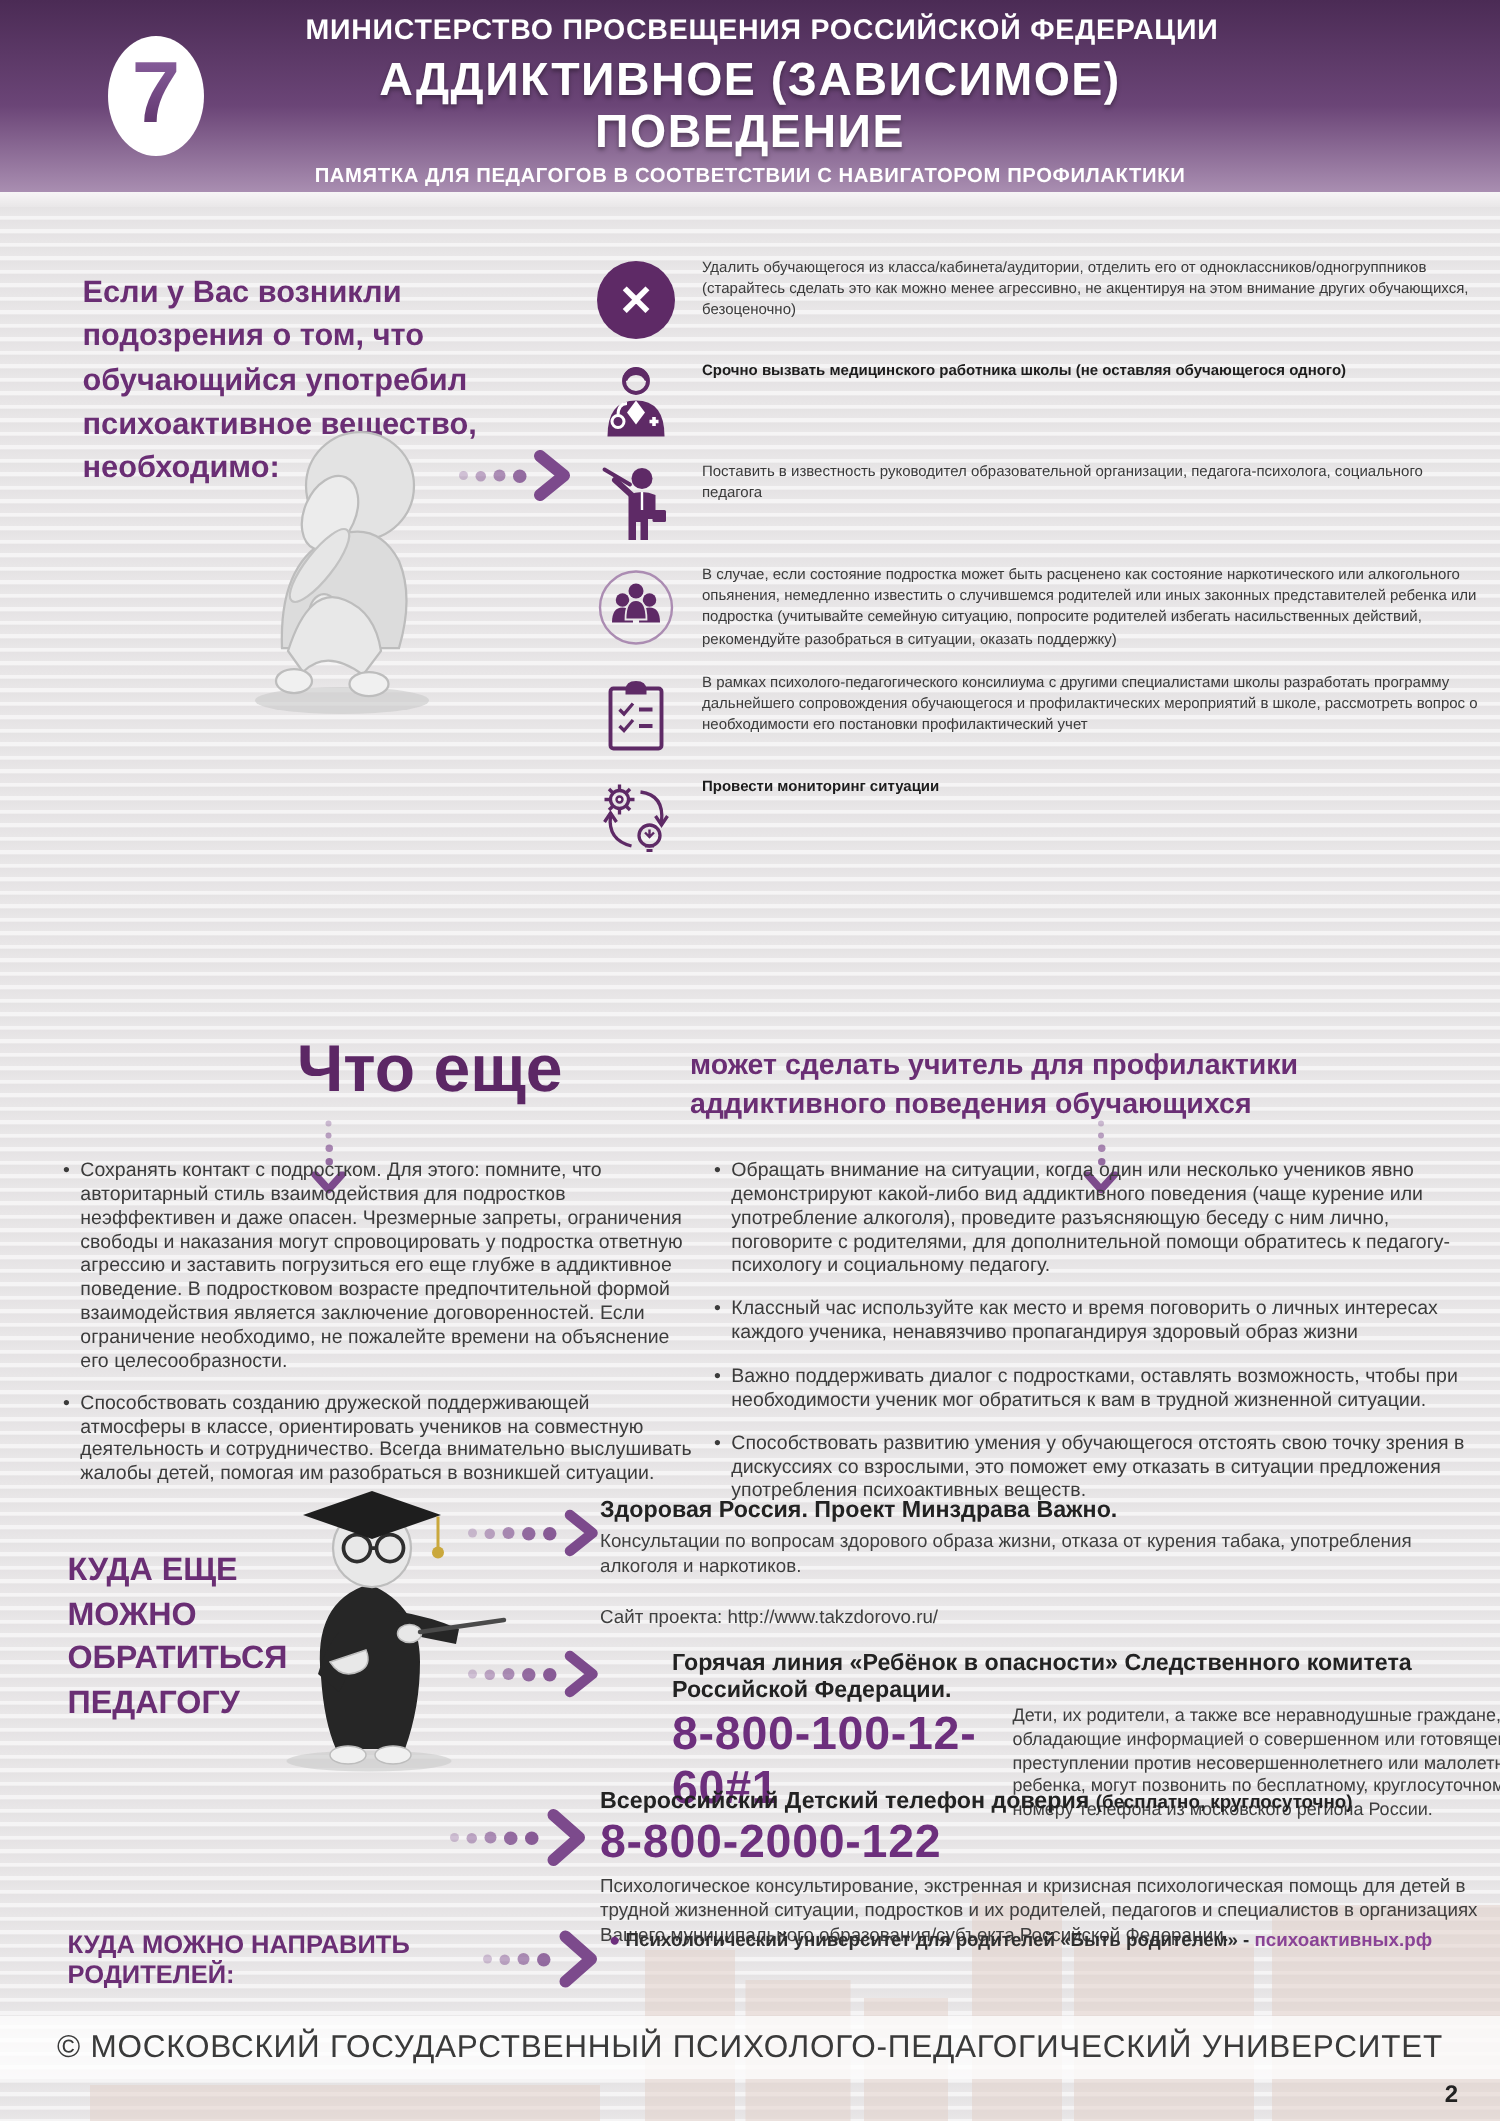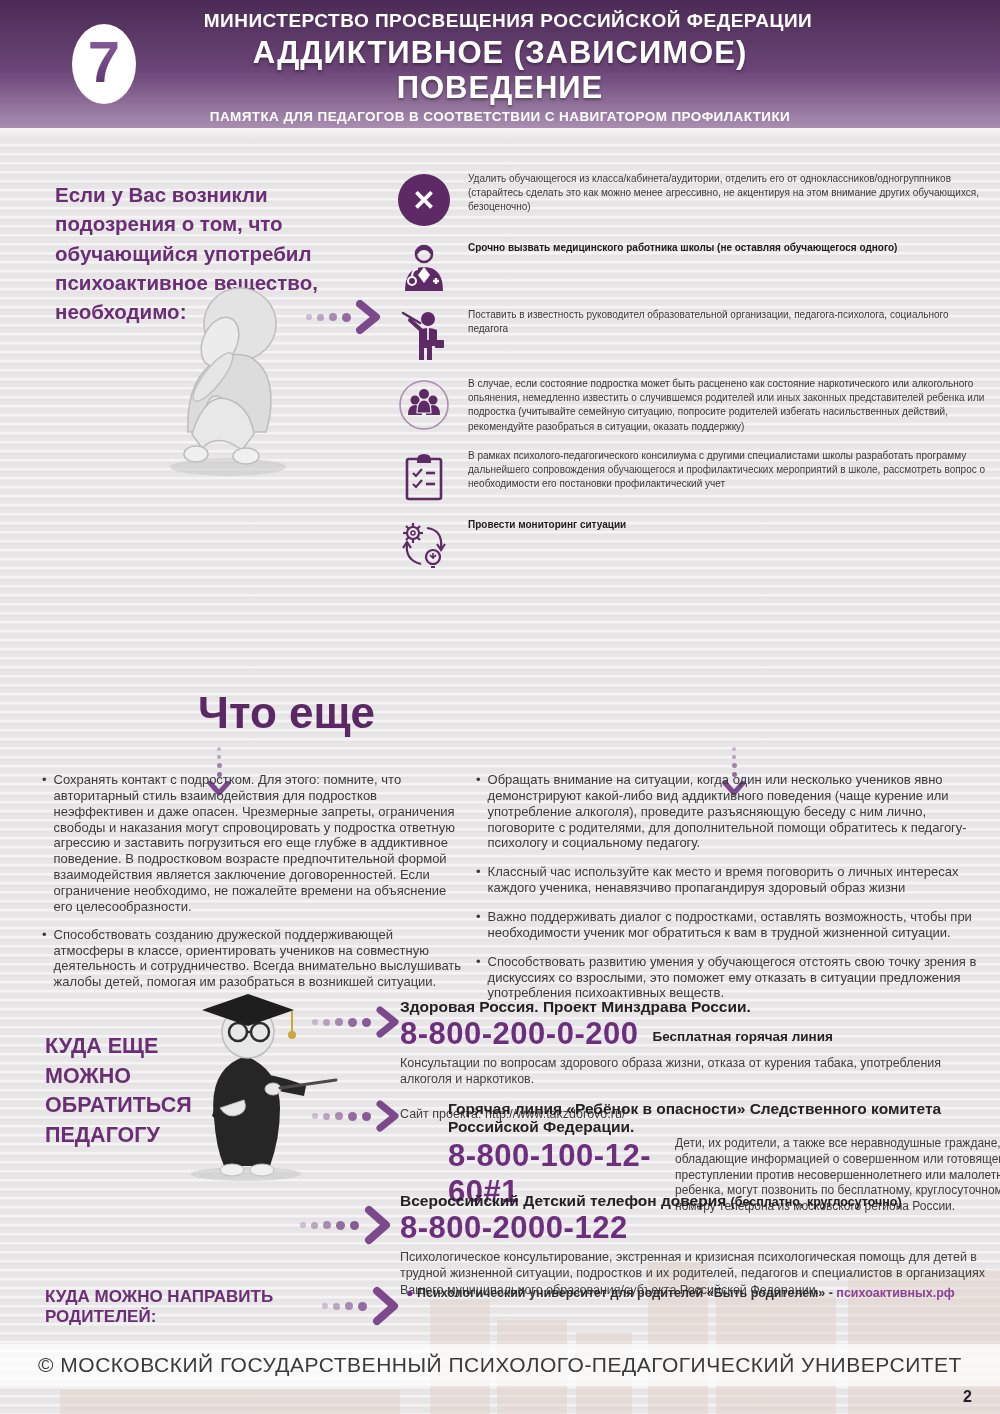--- a/index.html
+++ b/index.html
@@ -273,20 +273,21 @@
           <circle cx="34" cy="37" r="7" fill="none" stroke="#5e2a66" stroke-width="2.2"></circle>
           <path d="M31,44 h6 M32,47 h4" stroke="#5e2a66" stroke-width="2"></path>
           <path d="M34,33 v5 M31,35 l3,3 3,-3" fill="none" stroke="#5e2a66" stroke-width="1.6"></path>
         </svg>
       </div>
       <div class="step-text">Провести мониторинг ситуации</div>
     </div>
   </div>
 
   <div class="we-title">Что еще</div>
+  <div class="we-subtitle">может сделать учитель для профилактики аддиктивного поведения обучающихся</div>
 
   <div class="arrow-down we-arrow-left">
     <span class="dot d1"></span>
       <span class="dot d2"></span>
       <span class="dot d3"></span>
       <span class="dot d4"></span>
     <svg width="24" height="16" viewBox="0 0 24 16">
         <path d="M3,2 L12,12 L21,2" fill="none" stroke="#7c4a8c" stroke-width="5" stroke-linecap="round" stroke-linejoin="round"></path>
       </svg>
   </div>
@@ -386,25 +387,21 @@
     <span class="dot d1"></span>
       <span class="dot d2"></span>
       <span class="dot d3"></span>
       <span class="dot d4"></span>
     <svg width="28" height="40" viewBox="0 0 28 40">
         <path d="M5,5 L22,20 L5,35" fill="none" stroke="#7c4a8c" stroke-width="8" stroke-linecap="round" stroke-linejoin="round"></path>
       </svg>
   </div>
 
   <div class="contact-block cb1">
-    <div class="cb-title">Здоровая Россия. Проект Минздрава России.</div>
-    <div class="cb-phone-row">
-      <div class="cb-phone">8-800-200-0-200</div>
-      <div class="cb-phone-note">Бесплатная горячая линия</div>
-    </div>
+    <div class="cb-title">Здоровая Россия. Проект Минздрава Важно.</div>
     <div class="cb-desc">Консультации по вопросам здорового образа жизни, отказа от курения табака, употребления алкоголя и наркотиков.</div>
     <div class="cb-site">Сайт проекта: http://www.takzdorovo.ru/</div>
   </div>
 
   <div class="contact-block cb2">
     <div class="cb-title">Горячая линия «Ребёнок в опасности» Следственного комитета Российской Федерации.</div>
     <div class="cb2-row">
       <div class="cb-phone">8-800-100-12-60#1</div>
       <div class="cb-desc" style="font-size:12px; width:360px;">Дети, их родители, а также все неравнодушные граждане, обладающие информацией о совершенном или готовящемся преступлении против несовершеннолетнего или малолетнего ребенка, могут позвонить по бесплатному, круглосуточному номеру телефона из московского региона России.</div>
     </div>

